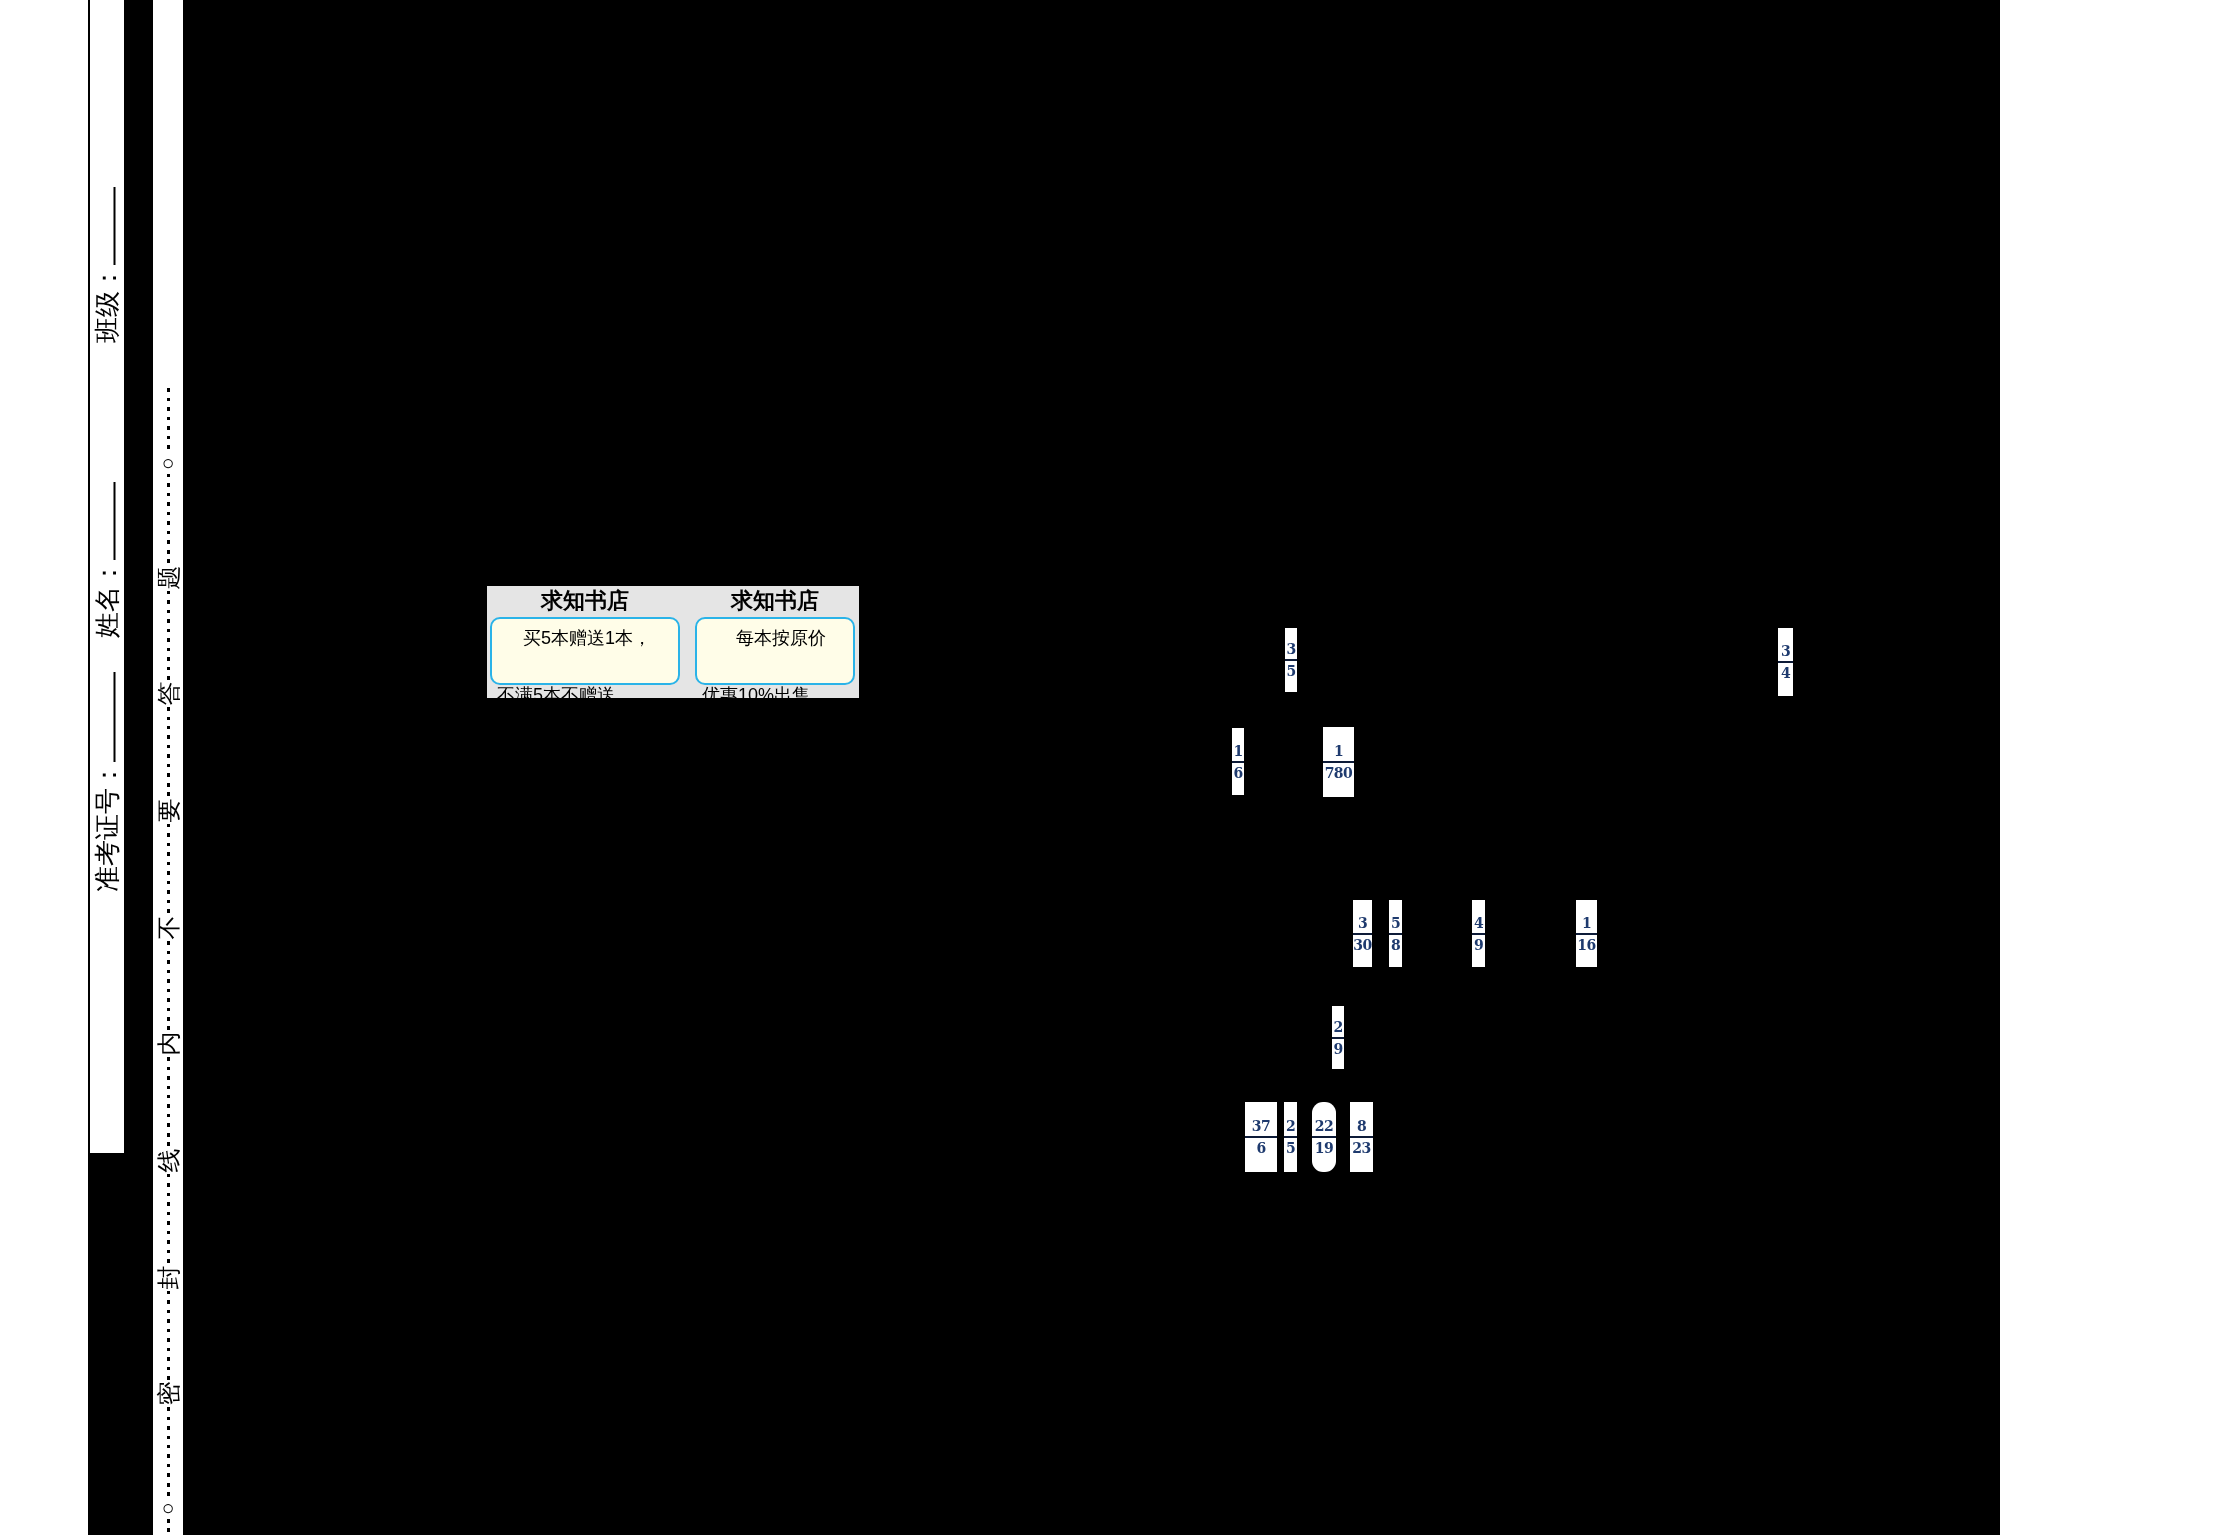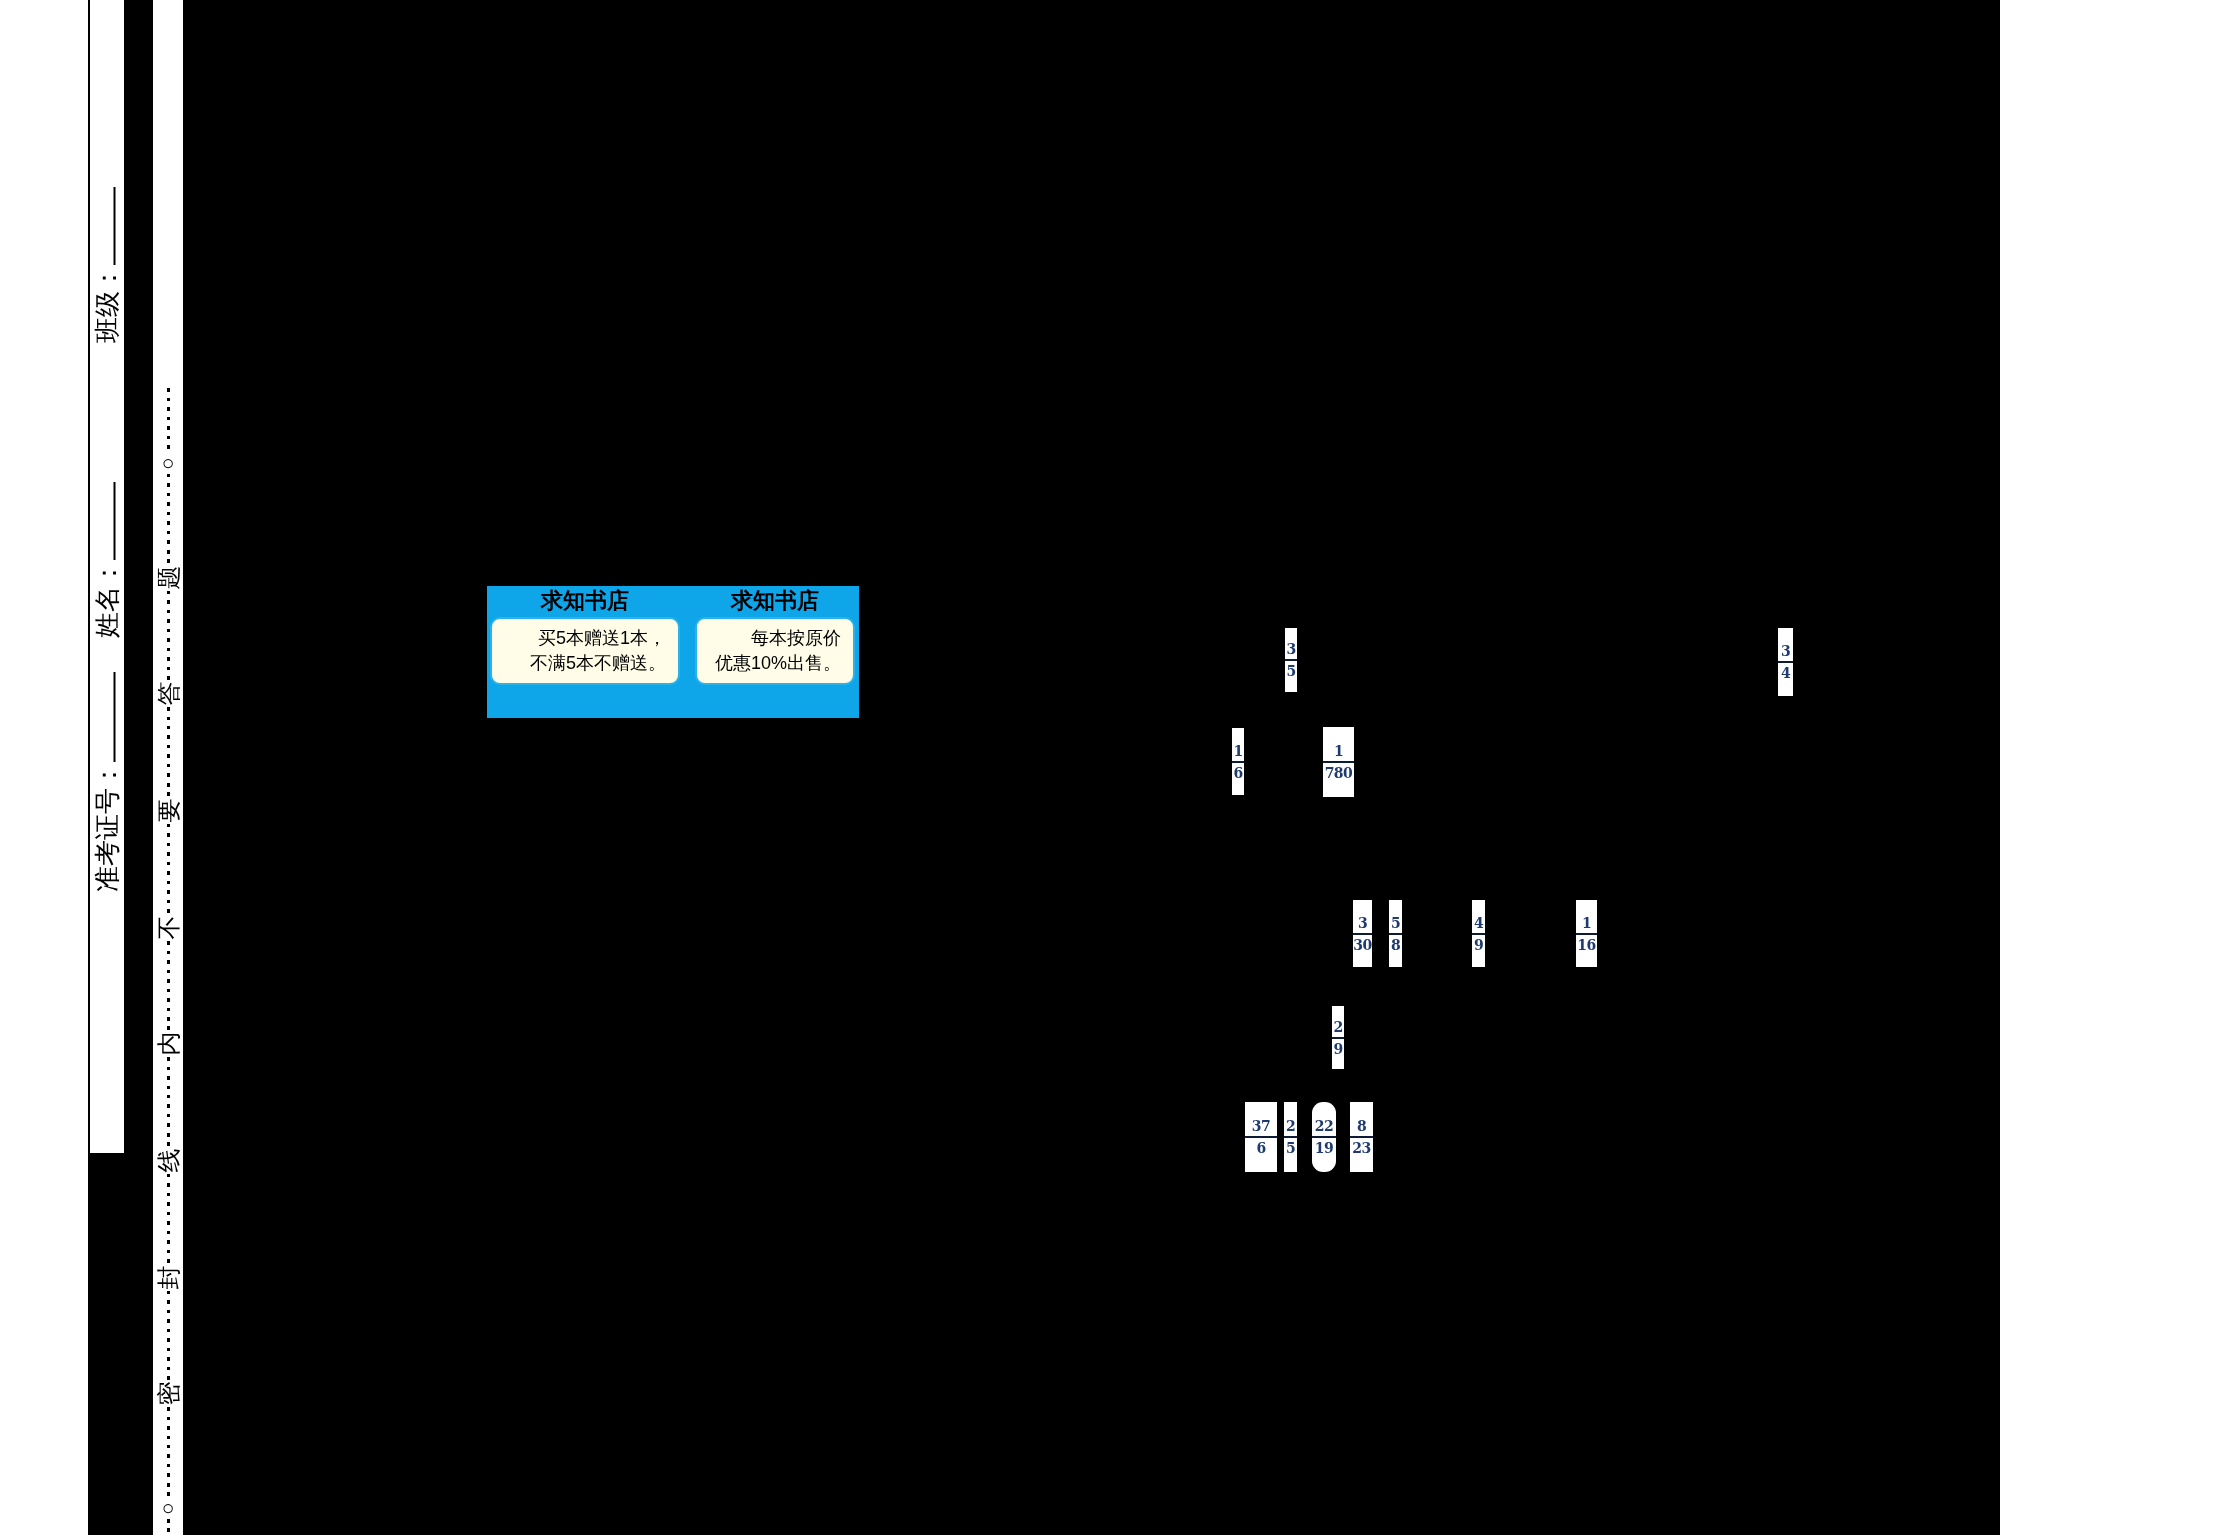--- a/index.html
+++ b/index.html
@@ -29,34 +29,34 @@
   .d-top{height:64px;flex:0 0 auto;}
   .d-bot{height:16px;flex:0 0 auto;}
   .grow{flex:1 1 auto;min-height:10px;}
   .schar{flex:0 0 auto;font-size:24px;line-height:27px;color:#000;transform:rotate(-90deg);}
   .circle{flex:0 0 auto;font-size:21px;line-height:22px;color:#000;}
 
   
   .right-strip{position:absolute;left:2000px;top:0;width:221px;height:1535px;background:#fff;}
 
   
-  .bookstore-panel{position:absolute;left:487px;top:586px;width:372px;height:132px;background:#0ea5e9;
-                   display:flex;justify-content:space-between;text-align:right;}
+  .bookstore-panel{position:absolute;left:487px;top:586px;width:372px;height:112px;background:#e5e5e5;
+                   display:flex;justify-content:space-between;}
   .store{display:flex;flex-direction:column;align-items:center;}
   .store-1{width:196px;}
   .store-2{width:168px;}
   .store-title{font-size:22px;font-weight:bold;color:#000;line-height:28px;margin-top:1px;}
   .store-box{box-sizing:border-box;border:2.5px solid #2ab3e8;border-radius:10px;background:#fffde8;
              height:68px;margin-top:2px;font-size:18px;line-height:25px;color:#000;
              padding:7px 12px 0 3px;}
   .box-1{width:190px;}
   .box-2{width:160px;}
   .l1-indent1{text-indent:28px;}
   .l1-indent2{text-indent:36px;}
-  .l2{padding-left:2px;}
+  .l2{padding-left:2px;margin-top:32px;}
 
   
   .frac{position:absolute;background:#fff;display:flex;flex-direction:column;align-items:center;
         font-family:"DejaVu Serif",serif;font-weight:bold;color:#1e3a6e;font-size:14px;
         letter-spacing:-0.5px;}
   .frac .num{flex:1 1 0;display:flex;align-items:flex-end;padding-bottom:2px;}
   .frac .bar{flex:0 0 auto;width:100%;height:2px;background:#0d1b38;}
   .frac .den{flex:1 1 0;display:flex;align-items:flex-start;padding-top:2px;}
 </style>
 </head>

